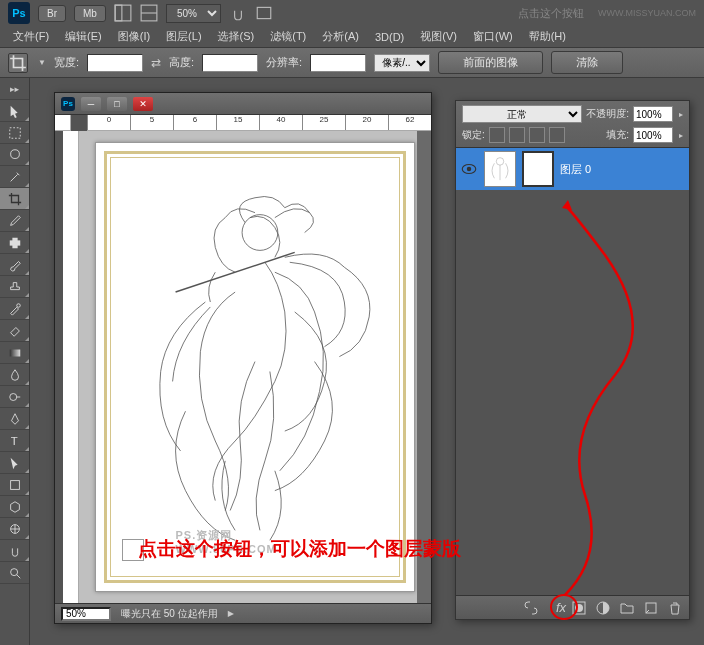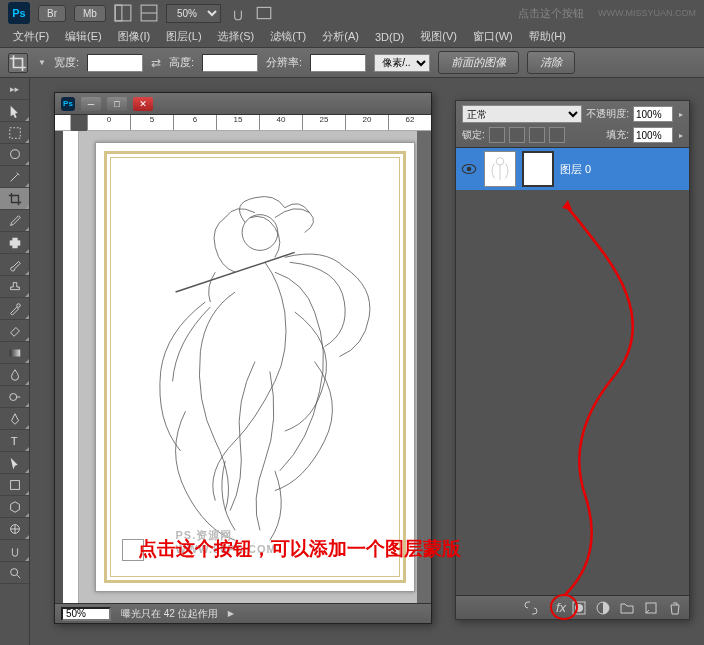--- a/index.html
+++ b/index.html
@@ -13,21 +13,21 @@
 .brand-url { color: #777; font-size: 9px; margin-left: 6px; }
 
 .menu-bar { background: #535353; height: 22px; display: flex; align-items: center; padding: 0 6px; gap: 2px; border-bottom: 1px solid #3a3a3a; }
 .menu-item { color: #d8d8d8; font-size: 11px; padding: 3px 7px; text-align: center; }
 
 .options-bar { background: linear-gradient(#6e6e6e,#606060); height: 30px; display: flex; align-items: center; padding: 0 8px; gap: 8px; border-bottom: 1px solid #3a3a3a; }
 .tool-icon { width: 20px; height: 20px; background: #707070; border: 1px solid #3a3a3a; border-radius: 2px; display: flex; align-items: center; justify-content: center; }
 .opt-label { color: #e0e0e0; font-size: 11px; }
 .opt-input { background: #fff; border: 1px inset #888; width: 56px; height: 18px; font-size: 10px; padding: 0 3px; }
 .opt-select { background: #e8e8e8; border: 1px solid #888; height: 18px; font-size: 10px; padding: 0 3px; width: 56px; }
-.opt-btn { background: linear-gradient(#7a7a7a,#636363); border: 1px solid #3a3a3a; border-radius: 3px; color: #e8e8e8; font-size: 11px; padding: 3px 12px; font-style: italic; }
+.opt-btn { background: linear-gradient(#7a7a7a,#636363); border: 1px solid #3a3a3a; border-radius: 3px; color: #e8e8e8; font-size: 11px; padding: 3px 24px; }
 
 .main-area { display: flex; height: 567px; }
 
 .tool-palette { width: 30px; background: #535353; display: flex; flex-direction: column; border-right: 1px solid #3a3a3a; }
 .tool-row { width: 100%; height: 22px; display: flex; align-items: center; justify-content: center; border-bottom: 1px solid #444; position: relative; }
 .tool-row.sel { background: #8a8a8a; }
 .tool-row svg { width: 14px; height: 14px; }
 .tool-tri { position: absolute; bottom: 0; right: 0; width: 0; height: 0; border-left: 4px solid transparent; border-bottom: 4px solid #999; }
 
 .doc-window { position: absolute; left: 54px; top: 92px; width: 378px; height: 532px; background: #535353; border: 1px solid #222; box-shadow: 2px 2px 8px rgba(0,0,0,0.4); }
@@ -52,21 +52,21 @@
 
 .doc-status { height: 20px; background: linear-gradient(#6c6c6c,#5c5c5c); display: flex; align-items: center; padding: 0 6px; gap: 10px; border-top: 1px solid #333; }
 .status-zoom { background: #fff; width: 50px; height: 14px; font-size: 10px; padding: 0 3px; }
 .status-text { color: #e0e0e0; font-size: 10px; }
 .scrollbar-v { position: absolute; right: 0; top: 38px; bottom: 20px; width: 14px; background: #6a6a6a; }
 
 .layers-panel { position: absolute; right: 14px; top: 100px; width: 235px; height: 520px; background: #535353; border: 1px solid #333; box-shadow: 2px 2px 8px rgba(0,0,0,0.4); }
 .panel-tab-row { height: 22px; display: flex; align-items: flex-end; padding-left: 4px; border-bottom: 1px solid #333; background: #484848; }
 .panel-tab { background: #6a6a6a; padding: 3px 10px; color: #e0e0e0; font-size: 11px; border-radius: 3px 3px 0 0; }
 .panel-controls { background: linear-gradient(#6a6a6a,#5e5e5e); padding: 4px 6px; display: flex; flex-wrap: wrap; gap: 4px; align-items: center; border-bottom: 1px solid #333; }
-.pc-select { background: #e8e8e8; border: 1px solid #888; height: 18px; font-size: 10px; flex: 1; }
+.pc-select { background: #e8e8e8; border: 1px solid #888; height: 18px; font-size: 10px; flex: 1; padding-left: 40px; }
 .pc-label { color: #e0e0e0; font-size: 10px; }
 .pc-input { background: #fff; width: 40px; height: 16px; font-size: 10px; border: 1px solid #888; padding: 0 2px; }
 .lock-row { display: flex; align-items: center; gap: 4px; width: 100%; }
 .lock-icon { width: 16px; height: 16px; border: 1px solid #888; background: #5a5a5a; }
 
 .layer-list { background: #535353; height: 410px; overflow: auto; }
 .layer-row { height: 42px; display: flex; align-items: center; padding: 0 4px; gap: 6px; }
 .layer-row.selected { background: #3b82d4; }
 .eye-icon { width: 18px; height: 18px; display: flex; align-items: center; justify-content: center; }
 .layer-thumb { width: 32px; height: 36px; background: #fff; border: 1px solid #888; }
@@ -343,21 +343,21 @@
           </g>
         </svg>
         <div class="seal"></div>
         <div class="watermark">PS.资源网  WWW.86PS.COM</div>
       </div>
     </div>
   </div>
   <div class="scrollbar-v"></div>
   <div class="doc-status">
     <input class="status-zoom" value="50%" style="">
-    <span class="status-text">曝光只在 42 位起作用</span>
+    <span class="status-text">曝光只在 50 位起作用</span>
     <span style="color:#ccc;font-size:8px;">▶</span>
   </div>
 </div>
 
 <div class="layers-panel">
   <div class="panel-controls">
     <select class="pc-select"><option>正常</option></select>
     <span class="pc-label">不透明度:</span>
     <input class="pc-input" value="100%" style="">
     <span class="chev">▸</span>

